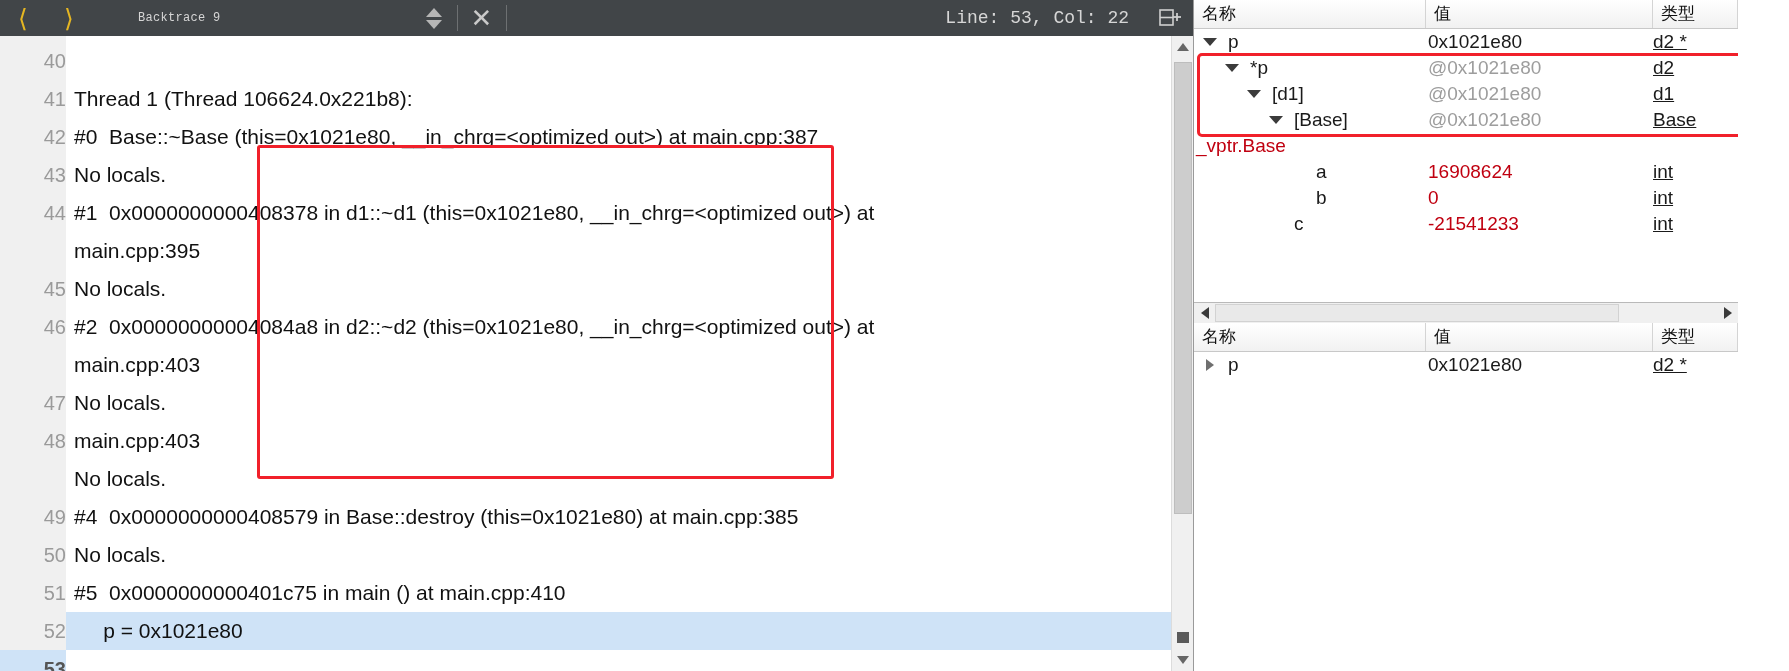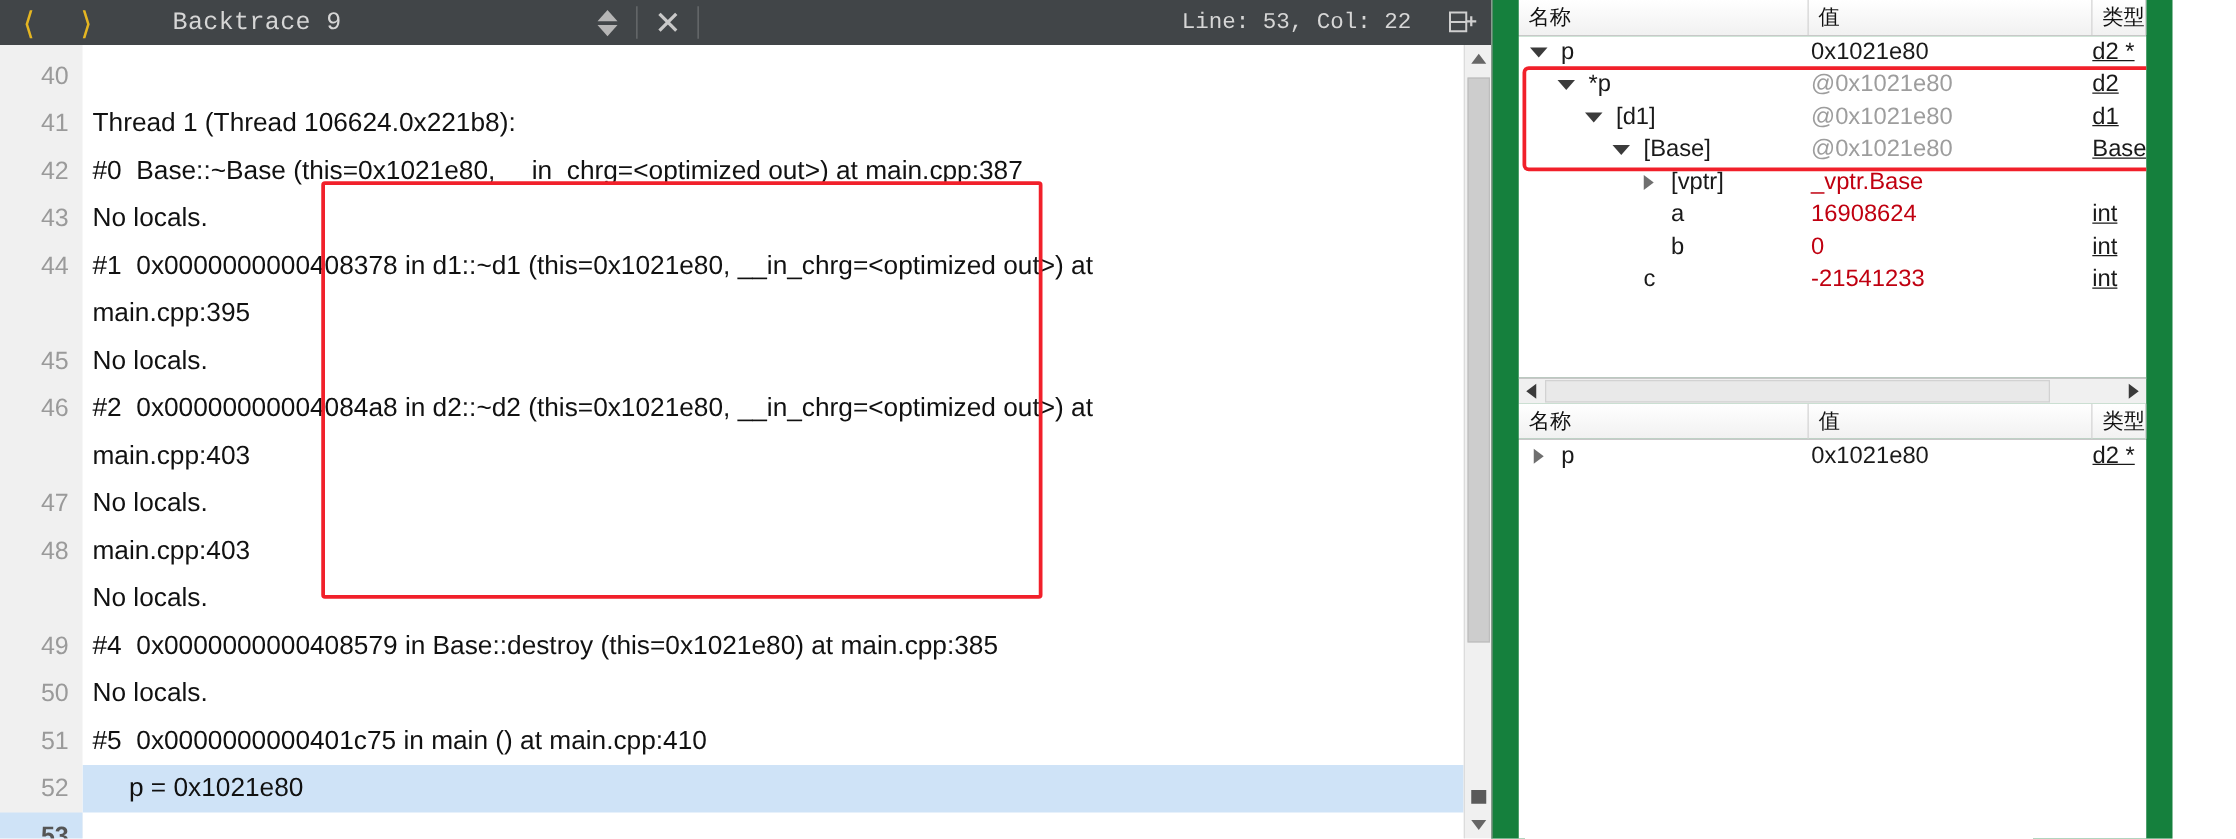--- a/index.html
+++ b/index.html
@@ -32,21 +32,21 @@
   .nav-arrow {
     width: 46px; height: 36px;
     display: flex; align-items: center; justify-content: center;
     color: #e5b622; font-size: 25px; line-height: 1;
     font-family: "DejaVu Sans", sans-serif;
     cursor: pointer;
   }
   #toolbar-title {
     margin-left: 46px;
     font-family: "Liberation Mono", monospace;
-    font-size: 20px; color: #d6d6d6;
+    font-size: 12px; color: #d6d6d6;
     letter-spacing: .3px;
     white-space: nowrap;
   }
   #spin-box {
     margin-left: 200px;
     width: 26px; height: 36px;
     display: flex; flex-direction: column; align-items: center; justify-content: center;
     gap: 3px; cursor: pointer;
   }
   .spin-tri { width: 0; height: 0; border-left: 8px solid transparent; border-right: 8px solid transparent; }
@@ -75,21 +75,21 @@
   #editor-body { position: relative; flex: 1; display: flex; overflow: hidden; background: #fff; }
   #gutter {
     width: 66px; min-width: 66px;
     background: #f0f0f0;
     color: #9a9a9a;
     font-size: 20px;
     text-align: right;
     padding-top: 6px;
     user-select: none;
   }
-  .gutter-num { height: 38px; line-height: 38px; padding-right: 11px; }
+  .gutter-num { height: 38px; line-height: 38px; }
   .gutter-num.blank { color: transparent; }
   .gutter-num.current { color: #555; font-weight: 600; background: #cfe3f7; }
 
   #code-area {
     position: relative; flex: 1;
     padding-top: 6px;
     font-size: 21px;
     color: #111;
     overflow: hidden;
   }
@@ -134,25 +134,24 @@
     width: 577px; height: 334px;
     border: 3px solid #f1202a;
     border-radius: 3px;
     pointer-events: none;
   }
 
   
   #right-pane {
     position: relative;
     width: 545px; height: 671px;
-    background: #15803d;
+    background: #404040;
     border-left: 1px solid #9a9a9a;
     display: flex; flex-direction: column;
     overflow: hidden;
-    align-items: center;
   }
 
   .var-header {
     display: flex; height: 29px; min-height: 29px;
     background: linear-gradient(#ffffff, #f1f1f1);
     border-bottom: 1px solid #c8c8c8;
     font-size: 17px; color: #111;
   }
   .var-header .hcell {
     padding: 2px 0 0 8px;
@@ -341,27 +340,20 @@
               <div style="width: 72px; min-width: 72px;"></div>
               <div class="twisty">
                 <div class="tw-down"></div>
               </div>
               <span style="margin-left: 8px;">[Base]</span>
             </div>
             <div class="cell-value val-dim">@0x1021e80</div>
             <div class="cell-type">Base</div>
           </div>
           <div class="var-row">
-            <div class="cell-name">
-              <div style="width: 94px; min-width: 94px;"></div>
-              <div class="twisty">
-                <div class="tw-right"></div>
-              </div>
-              <span style="margin-left: 8px;">[vptr]</span>
-            </div>
             <div class="cell-value val-red">_vptr.Base</div>
             <div class="cell-type"></div>
           </div>
           <div class="var-row">
             <div class="cell-name">
               <div style="width: 94px; min-width: 94px;"></div>
               <div class="tw-none"></div>
               <span style="margin-left: 8px;">a</span>
             </div>
             <div class="cell-value val-red">16908624</div>

